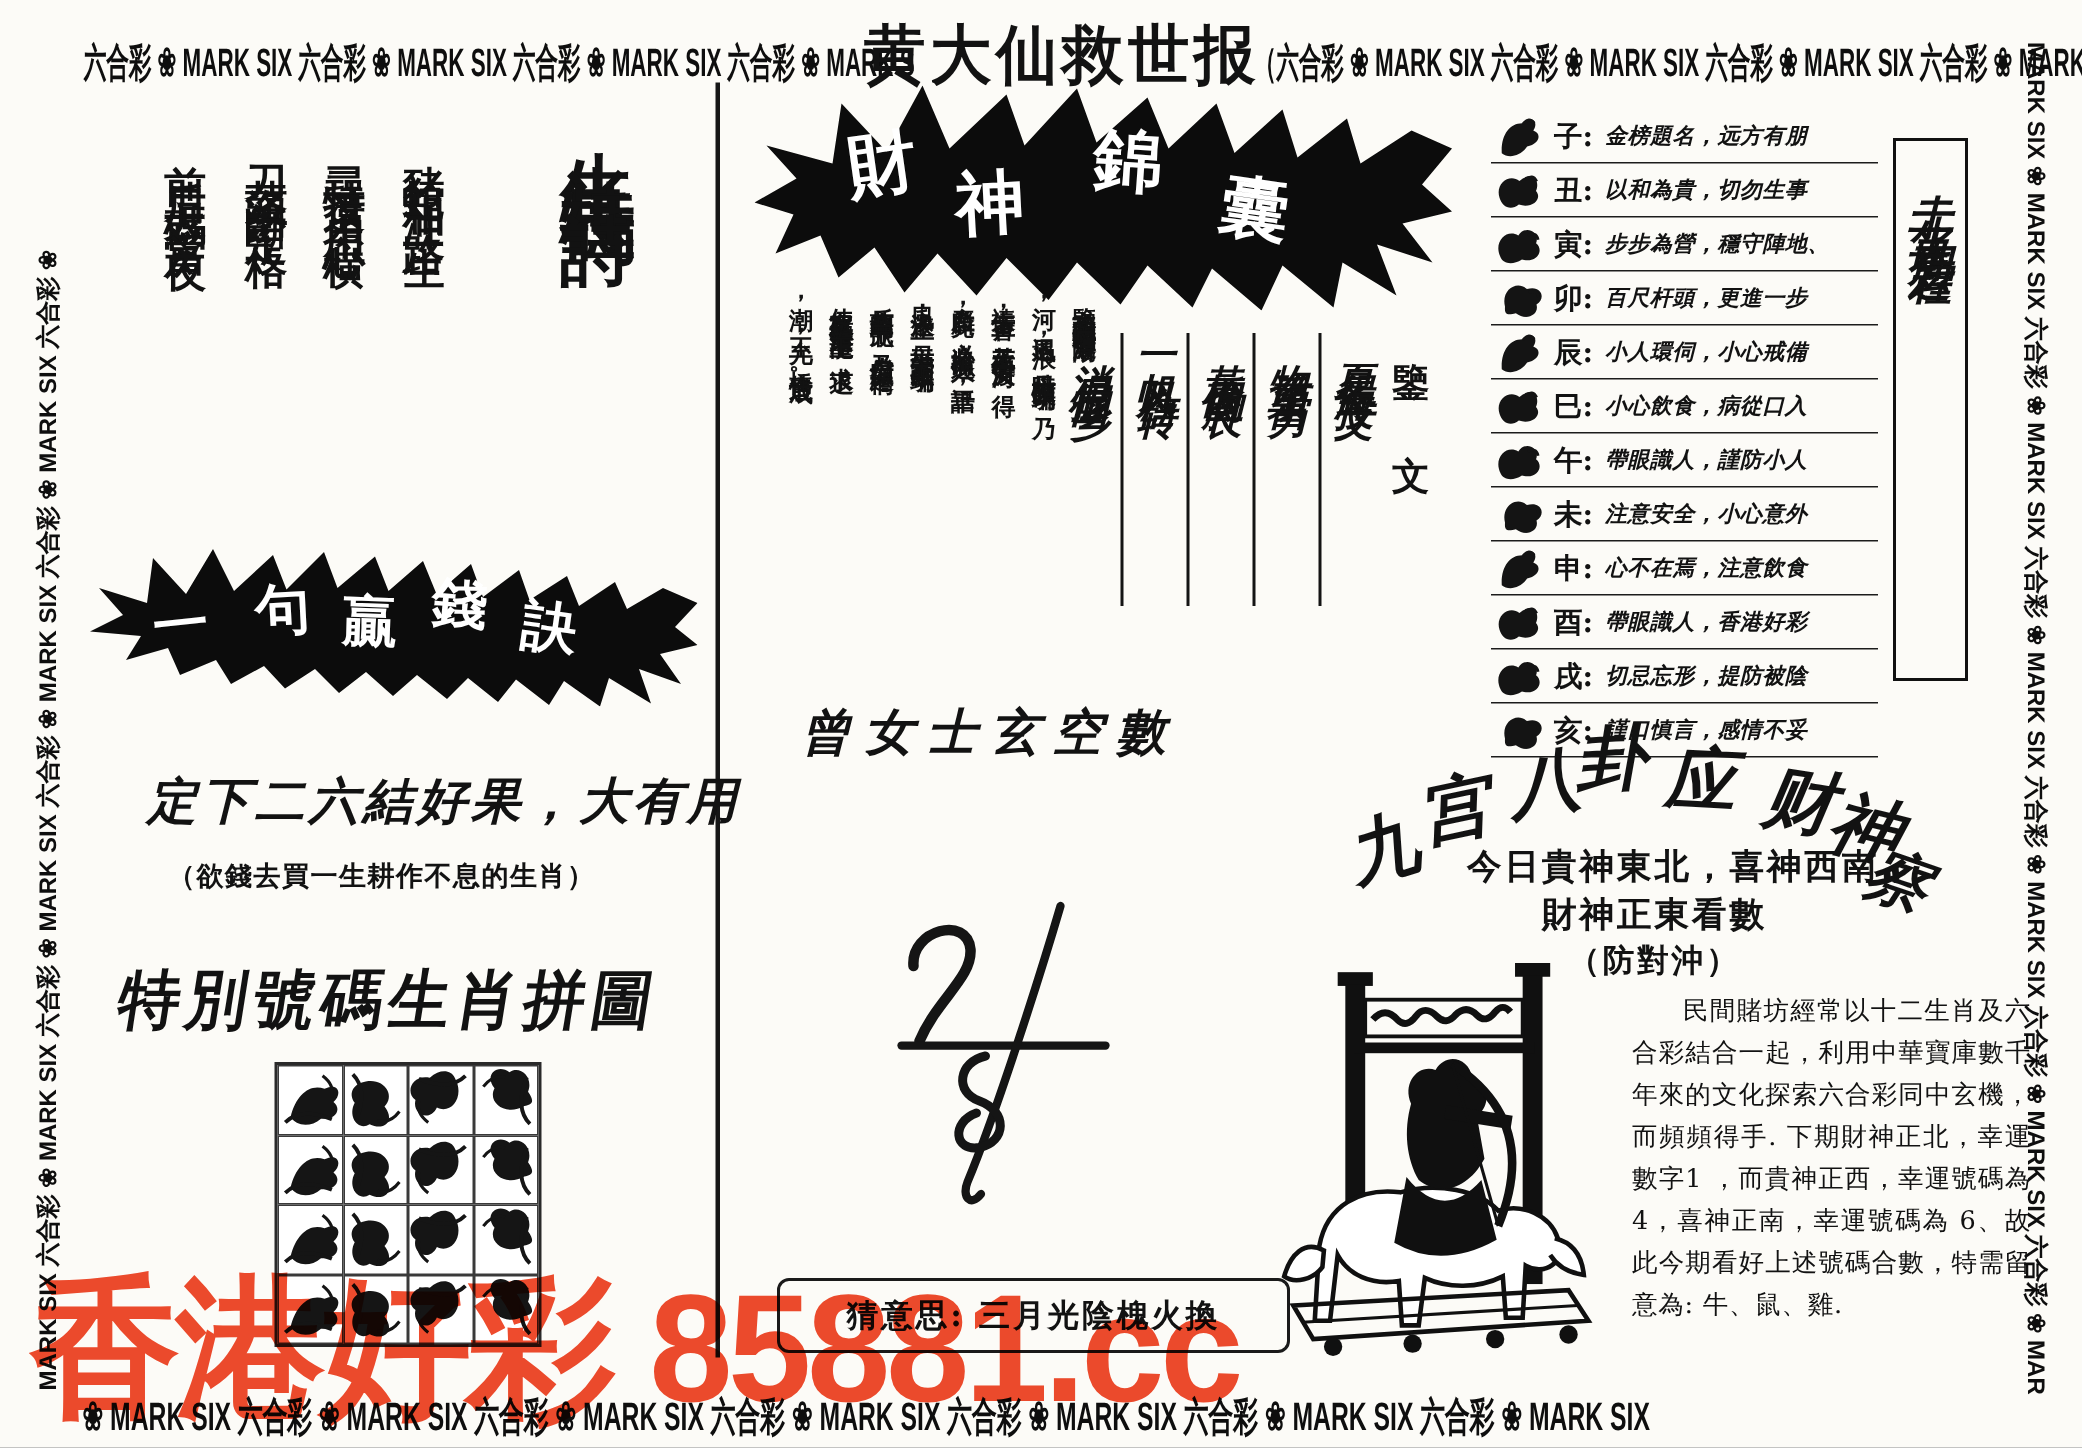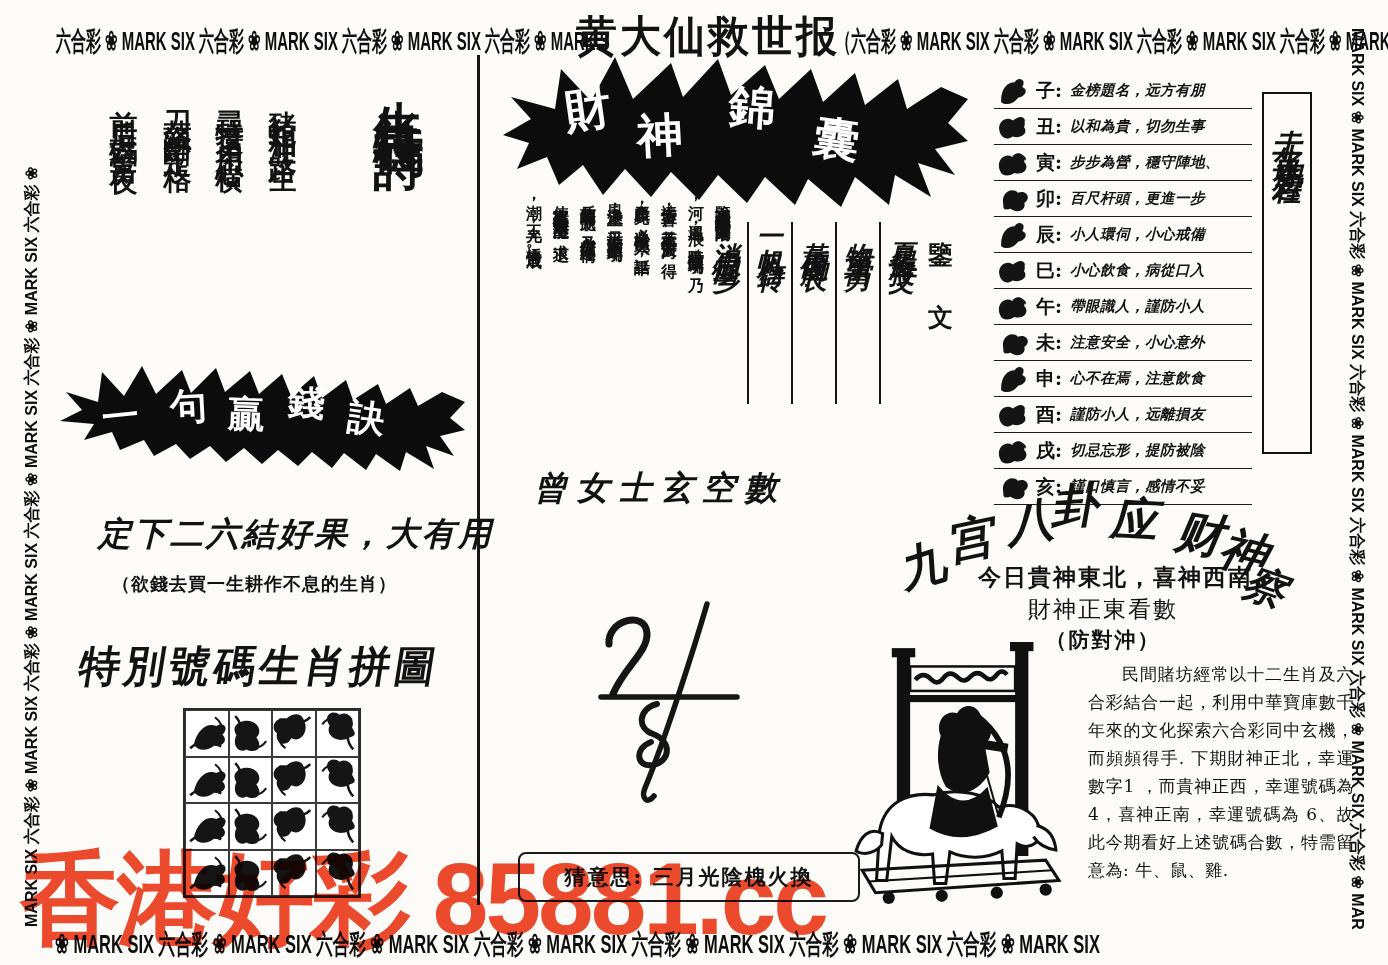--- a/index.html
+++ b/index.html
@@ -127,21 +127,21 @@
   .bg0{left:28px;top:80px;transform:rotate(-18deg);}
   .bg1{left:76px;top:54px;transform:rotate(-12deg);}
   .bg2{left:136px;top:36px;transform:rotate(-8deg);}
   .bg3{left:180px;top:20px;transform:rotate(-4deg);}
   .bg4{left:240px;top:34px;transform:rotate(3deg);}
   .bg5{left:306px;top:48px;transform:rotate(9deg);}
   .bg6{left:350px;top:66px;transform:rotate(14deg);}
   .bg7{left:374px;top:104px;transform:rotate(19deg);font-size:42px;}
 
   .gods1 { position:absolute; left:958px; top:562px; width:320px; text-align:right; font-size:23px; font-weight:600; letter-spacing:2px; font-family:"Liberation Sans",sans-serif;}
-  .gods2 { position:absolute; left:958px; top:594px; width:290px; text-align:center; font-size:23px; font-weight:400; letter-spacing:2px; font-family:"Liberation Sans",sans-serif;}
+  .gods2 { position:absolute; left:958px; top:594px; width:290px; text-align:center; font-size:23px; font-weight:700; letter-spacing:2px; font-family:"Liberation Sans",sans-serif;}
   .gods3 { position:absolute; left:958px; top:626px; width:290px; text-align:center; font-size:21px; font-weight:600; letter-spacing:2px; font-family:"Liberation Sans",sans-serif;}
 
   .horse-ill { position:absolute; left:842px; top:642px; width:228px; height:265px; }
   .horse-ill svg { width:100%; height:100%; display:block; }
 
   .right-para {
     position:absolute; left:1072px; top:660px; width:266px;
     font-size:17px; font-weight:500; line-height:28px;
     text-align:justify; text-indent:2em; letter-spacing:0.5px;margin-left:16px;
   }
@@ -497,21 +497,21 @@
       <div class="zodiac-row">
         <span class="z-icon">
           <svg viewBox="0 0 34 30">
             <g transform="rotate(-6 17 15)">
               <path d="M4,18 C2,8 12,2 18,8 C26,2 32,8 28,16 C32,22 24,28 16,24 C10,28 5,24 4,18 Z" fill="#141414" transform="scale(1.1,1.05)"></path>
               <path d="M24,8 q6,-4 8,2" stroke="#141414" stroke-width="2" fill="none"></path>
             </g>
           </svg>
         </span>
         <span class="z-branch">酉:</span>
-        <span class="z-fortune">謹防小人，远離損友</span>
+        <span class="z-fortune">帶眼識人，香港好彩</span>
       </div>
       <div class="zodiac-row">
         <span class="z-icon">
           <svg viewBox="0 0 34 30">
             <g transform="rotate(6 17 15)">
               <path d="M6,24 C0,14 8,4 16,8 C20,0 30,4 28,12 C34,16 30,26 20,24 C14,29 8,28 6,24 Z" fill="#141414" transform="scale(1.1,1.05)"></path>
               <path d="M24,8 q6,-4 8,2" stroke="#141414" stroke-width="2" fill="none"></path>
             </g>
           </svg>
         </span>

